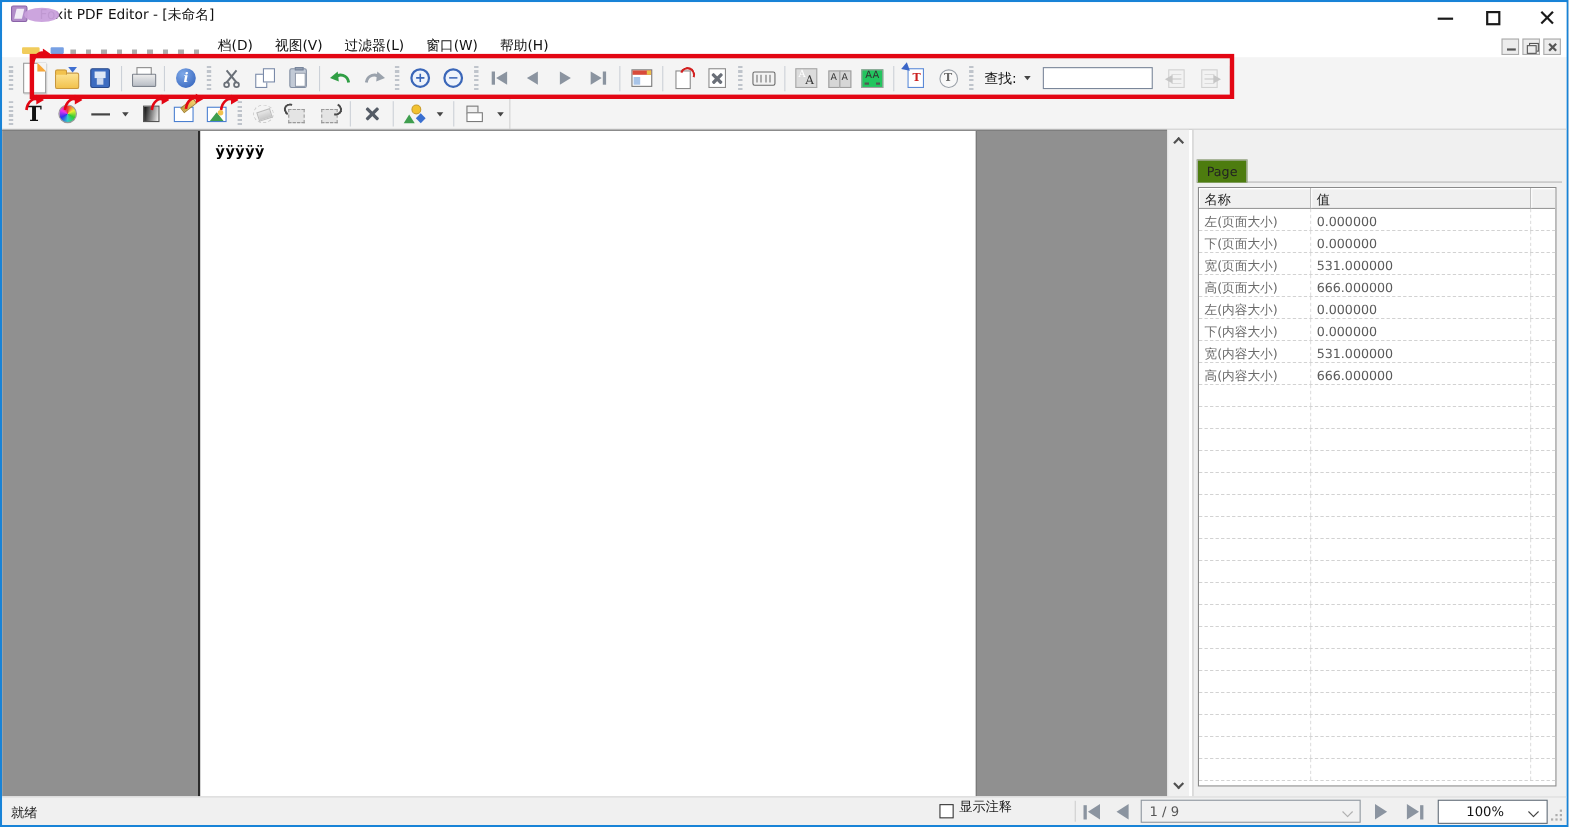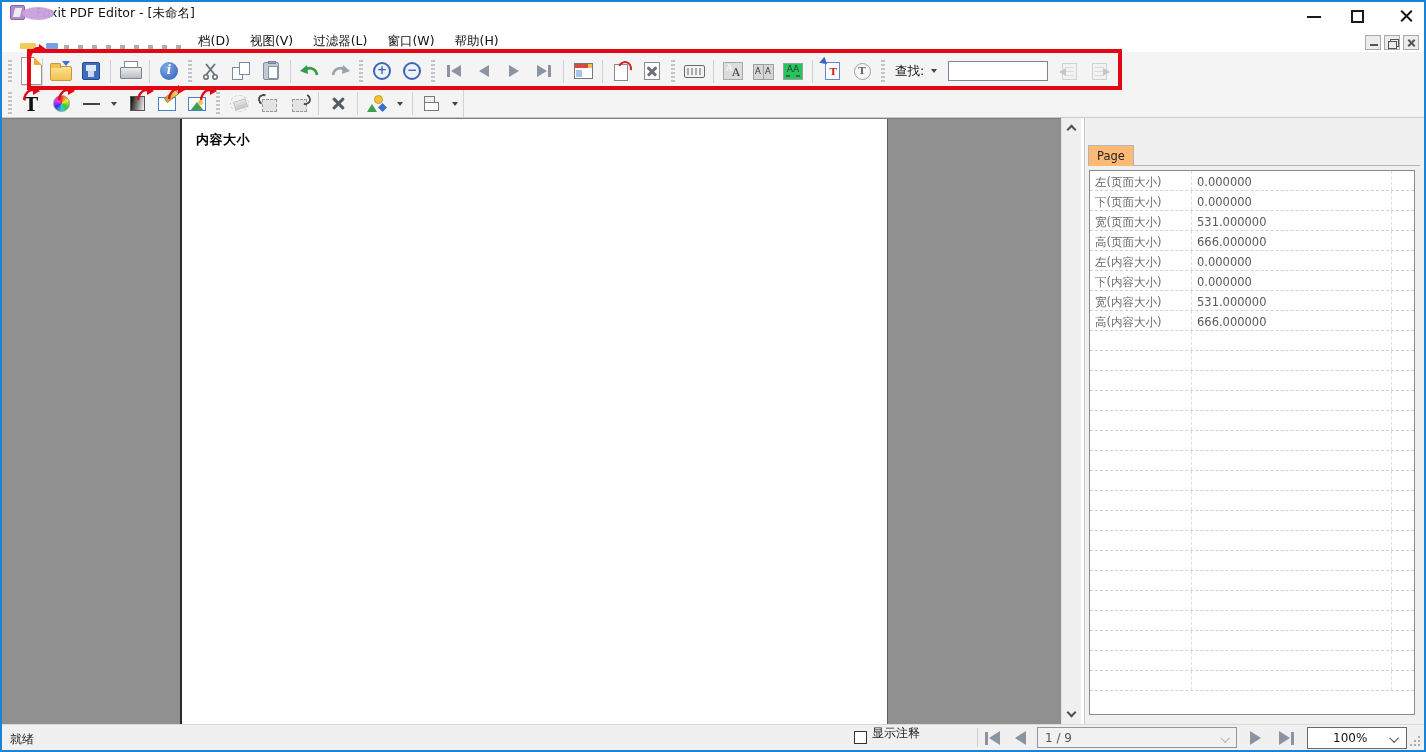--- a/index.html
+++ b/index.html
@@ -145,21 +145,21 @@
 
 
 .panel{position:absolute;left:1082px;right:0;top:116px;bottom:26px;background:#f0f0f0;border-left:1px solid #c9c9c9;}
 .ptitle{position:absolute;left:3px;right:4px;top:5px;height:22px;background:linear-gradient(#fefefe,#d6d6d6);border:1px solid #c2c2c2;}
 .ptitle-tab{position:absolute;left:0;top:0;bottom:0;width:48px;background:linear-gradient(#fff,#ececec);}
 .ptitle-text{position:absolute;left:7px;top:3px;font-size:12.5px;color:#111;}
 .pclose{position:absolute;right:7px;top:5px;width:11px;height:11px;}
 .pclose::before,.pclose::after{content:"";position:absolute;left:0;top:5px;width:11px;height:1.6px;background:#666;}
 .pclose::before{transform:rotate(45deg);}
 .pclose::after{transform:rotate(-45deg);}
-.ptab{position:absolute;left:3px;top:27px;width:46px;height:21px;background:#fdba74;border:1px solid #b5b5b5;border-bottom:none;z-index:2;text-align:center;padding-top:3px;font-size:11.5px;color:#222;}
+.ptab{position:absolute;left:3px;top:27px;width:46px;height:21px;background:#4d7c0f;border:1px solid #b5b5b5;border-bottom:none;z-index:2;text-align:center;padding-top:3px;font-size:11.5px;color:#222;}
 .ptabline{position:absolute;left:3px;right:4px;top:47px;height:1px;background:#b5b5b5;}
 .ptable{position:absolute;left:4px;right:9px;top:52px;bottom:9px;background:#fff;border:1px solid #8a8a8a;overflow:hidden;display:flex;flex-direction:column;}
 .phead{display:flex;height:19px;background:#f0f0f0;flex:none;}
 .phc{border-right:1px solid #b9b9b9;border-bottom:1px solid #9a9a9a;box-shadow:inset 1px 1px 0 #fff;padding:2px 5px;font-size:12px;color:#222;}
 .phc.name{width:102px;flex:none;}
 .phc.val{flex:1;}
 .phc.extra{width:22px;flex:none;border-right:none;}
 .prow{display:flex;height:20px;border-bottom:1px dashed #d2d2d2;flex:none;}
 .pc{padding:3.5px 5px;font-size:11.5px;overflow:hidden;white-space:nowrap;}
 .pc.name{width:102px;flex:none;border-right:1px dashed #dedede;color:#6a6a6a;}
@@ -410,32 +410,37 @@
       <path d="M2 14 C3 6 9 2 13 5" fill="none" stroke="#e30613" stroke-width="2.4"></path>
       <polygon points="11,0 18,5 11,9" fill="#e30613"></polygon>
     </svg>
   <svg class="rarrow" style="left:197px;top:84px" width="18" height="16" viewBox="0 0 18 16">
       <path d="M2 14 C3 6 9 2 13 5" fill="none" stroke="#e30613" stroke-width="2.4"></path>
       <polygon points="11,0 18,5 11,9" fill="#e30613"></polygon>
     </svg>
 
   <div class="canvas">
     <div class="page">
-      <span class="page-text">内容大小</span>
+      <span class="page-text">ÿÿÿÿÿ</span>
     </div>
   </div>
   <div class="vscroll">
     <span class="chev up"></span>
     <span class="chev down"></span>
   </div>
 
   <div class="panel">
     <div class="ptab">Page</div>
     <div class="ptabline"></div>
     <div class="ptable">
+      <div class="phead">
+        <span class="phc name">名称</span>
+        <span class="phc val">值</span>
+        <span class="phc extra"></span>
+      </div>
       <div class="prow">
           <span class="pc name">左(页面大小)</span>
           <span class="pc val">0.000000</span>
           <span class="pc extra"></span>
         </div>
       <div class="prow">
           <span class="pc name">下(页面大小)</span>
           <span class="pc val">0.000000</span>
           <span class="pc extra"></span>
         </div>

